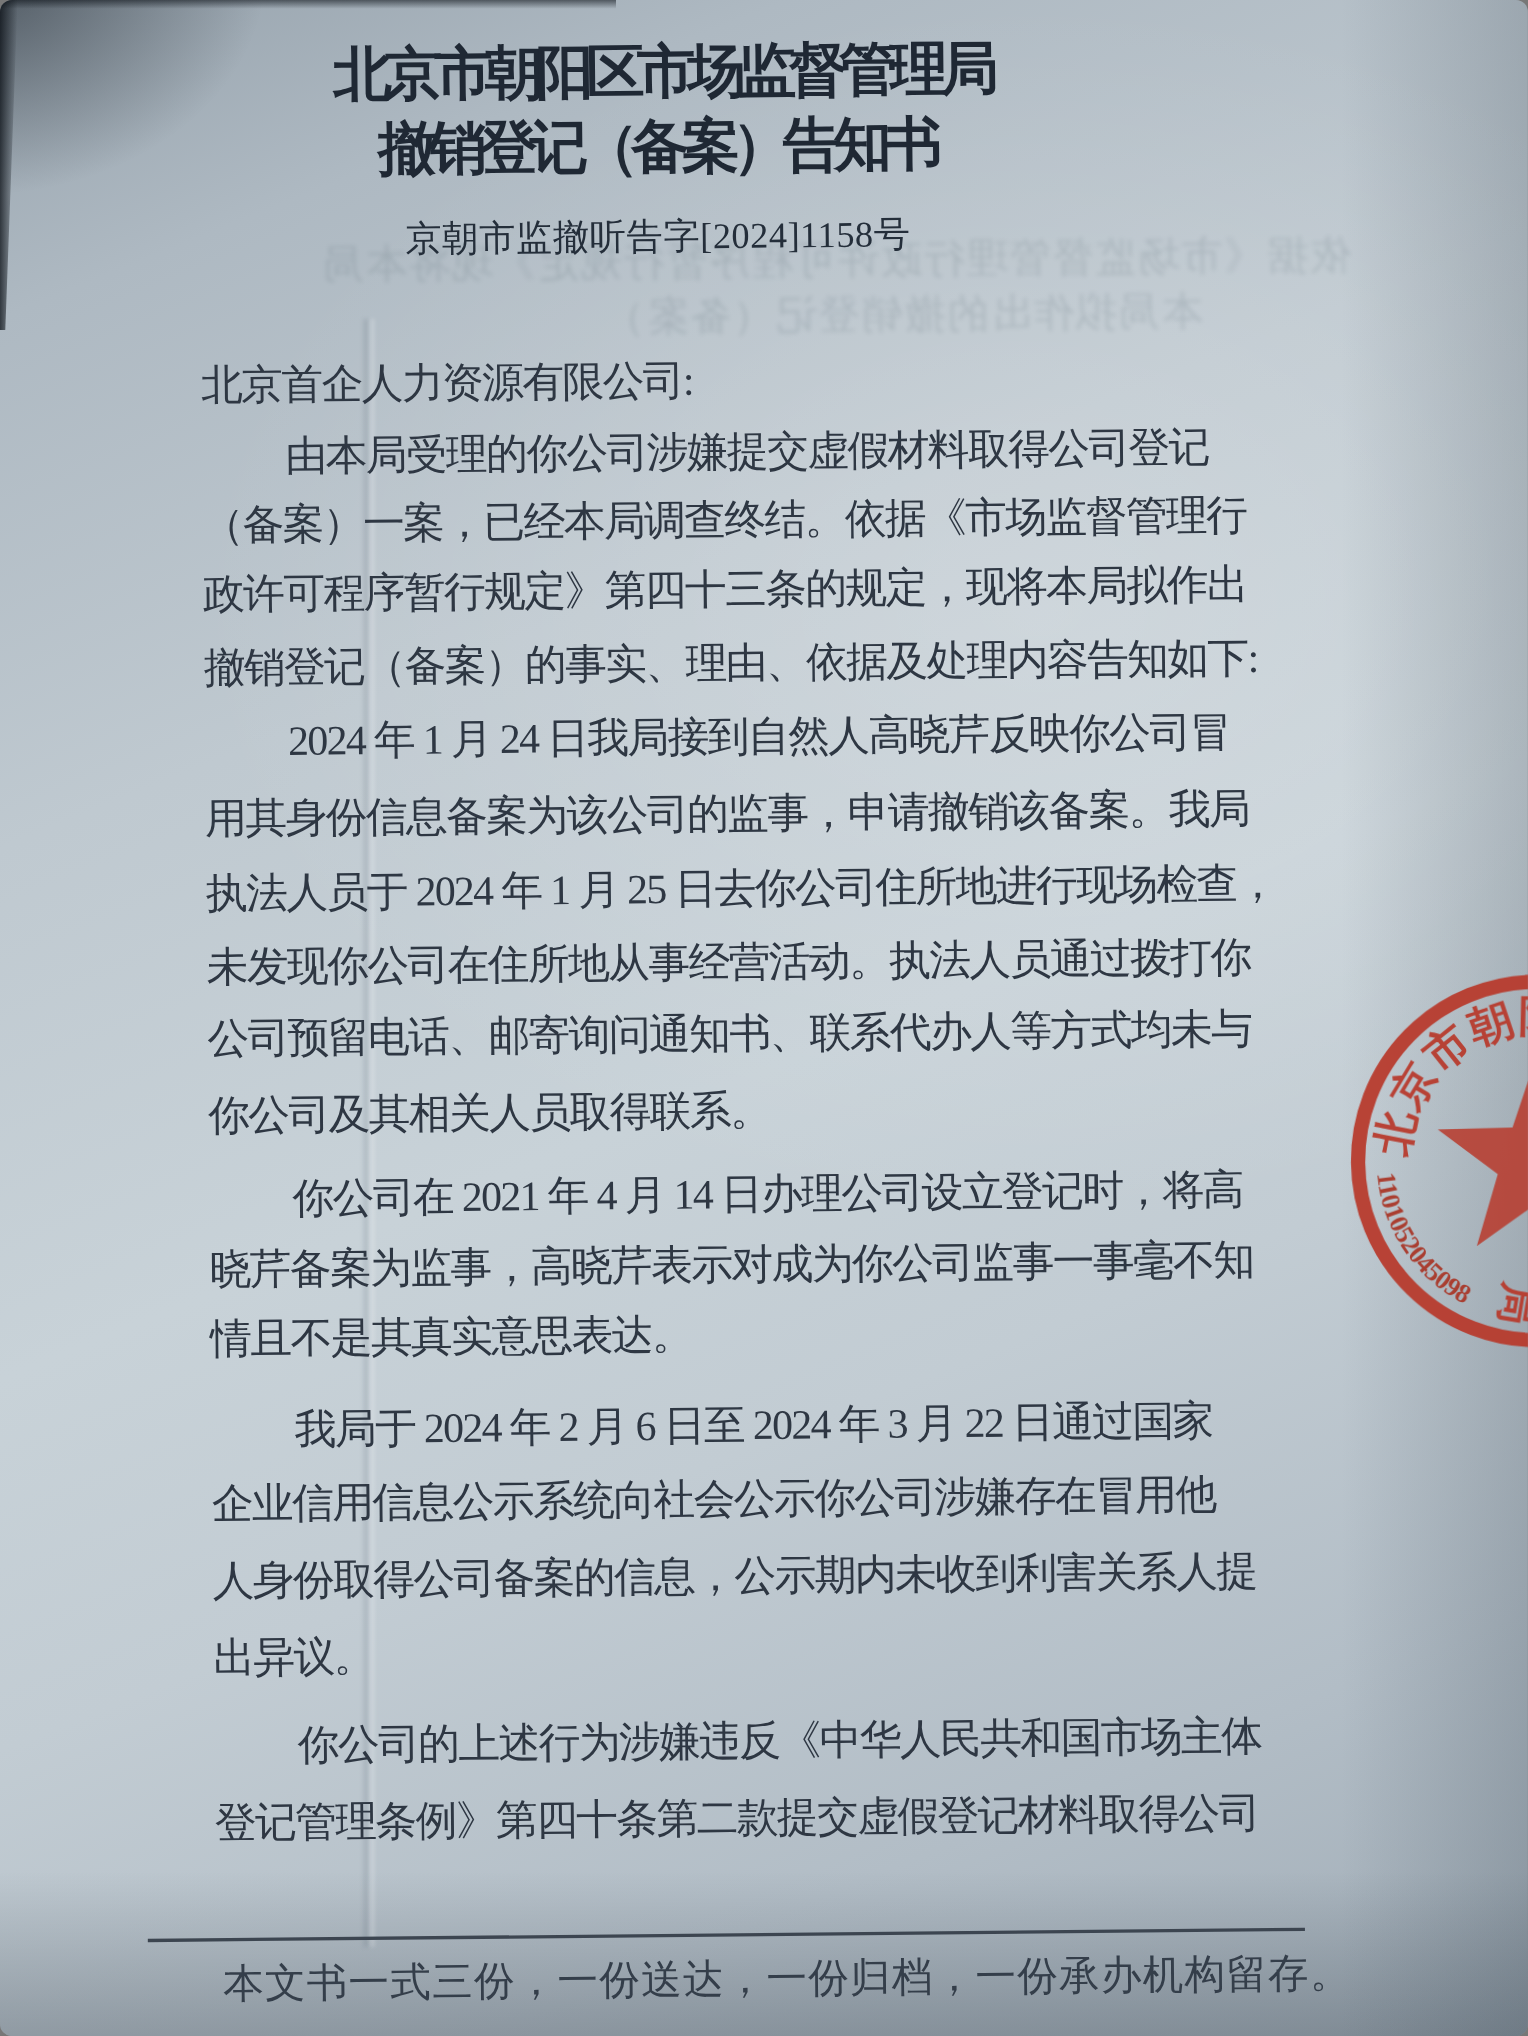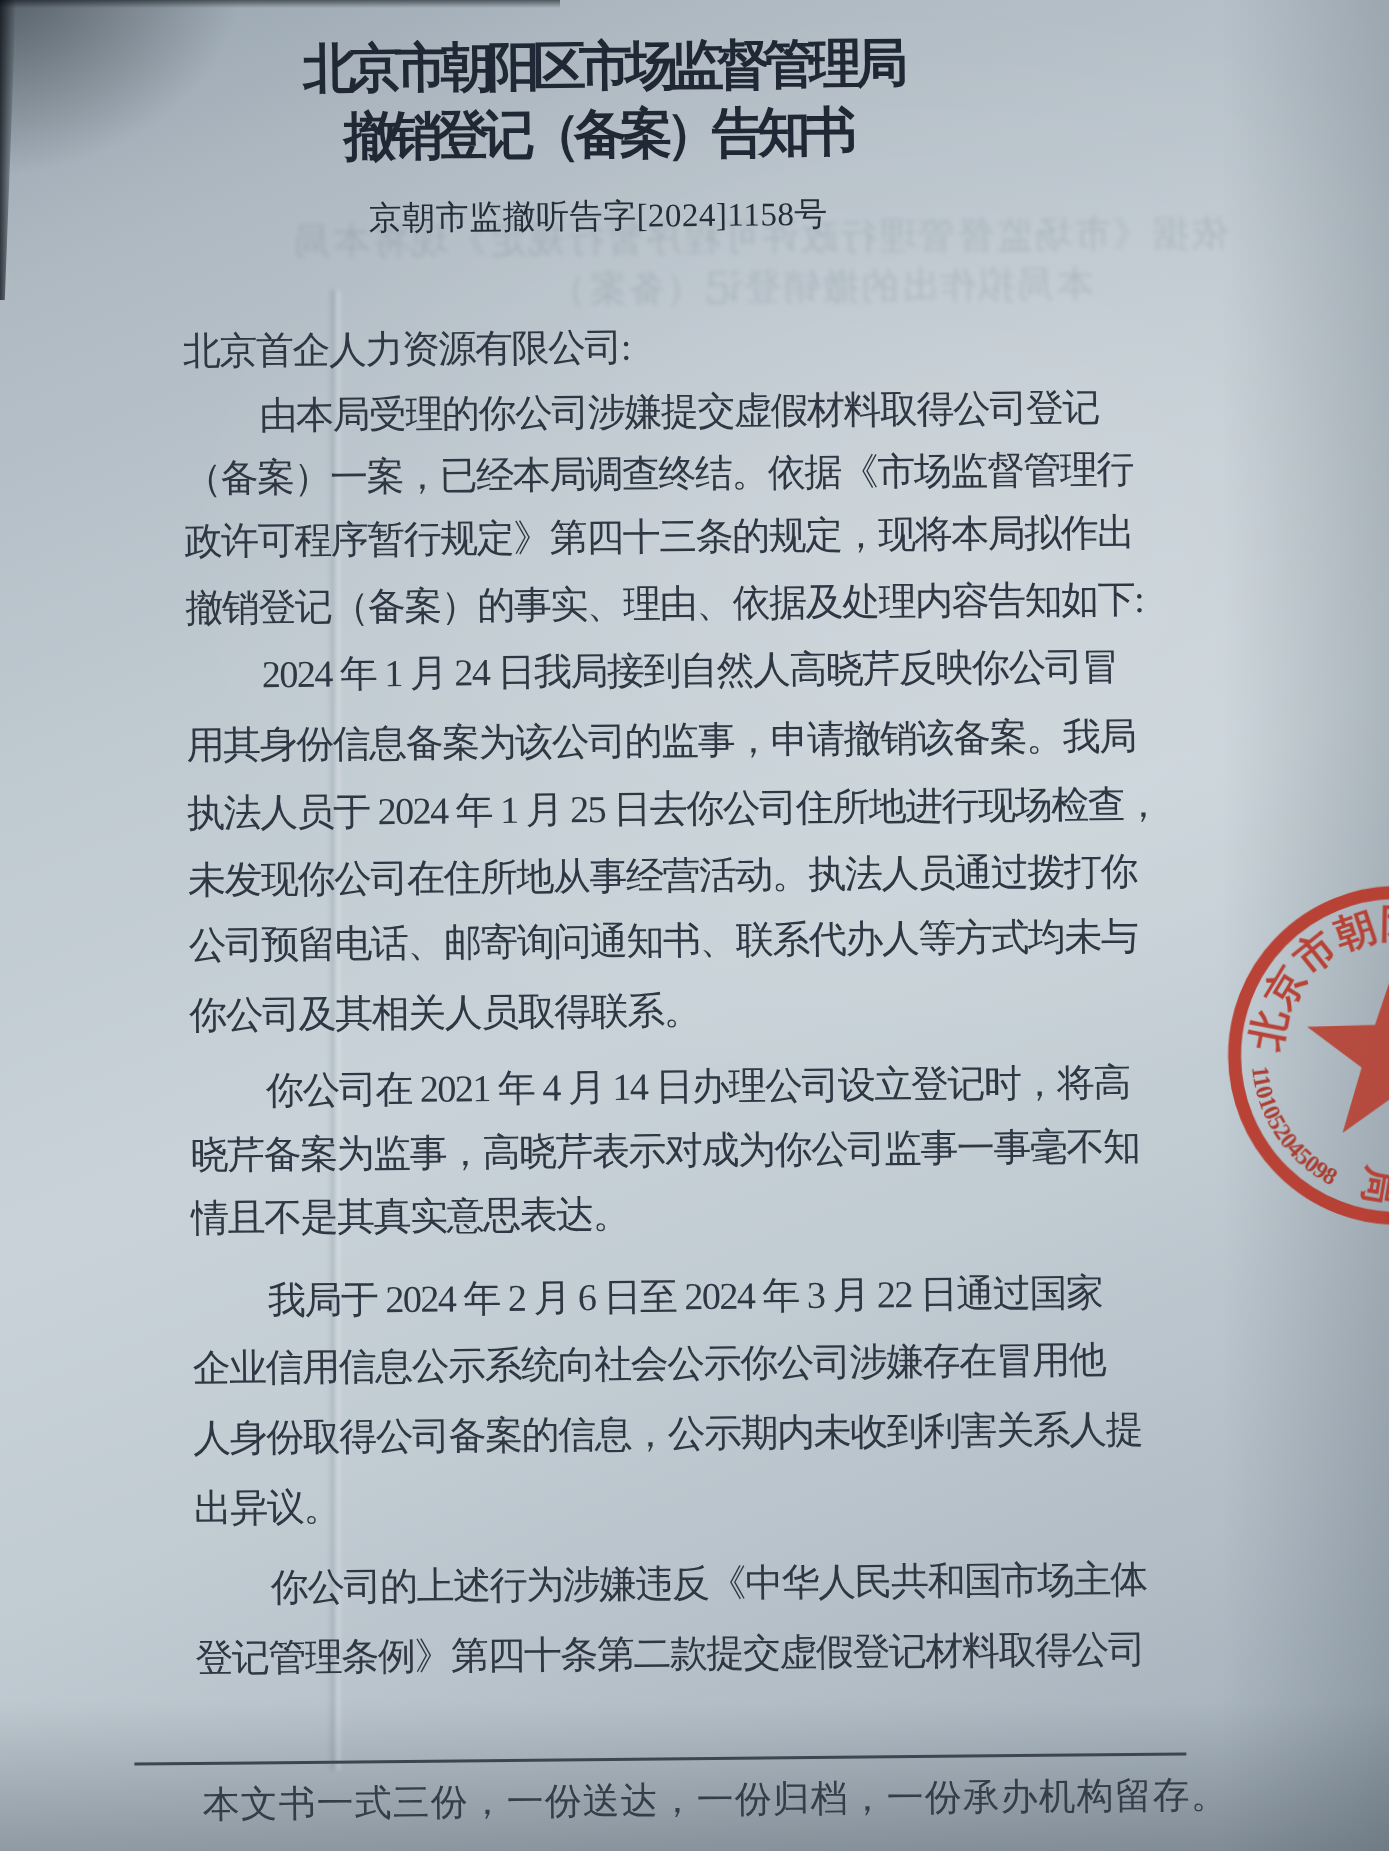--- a/index.html
+++ b/index.html
@@ -2,20 +2,21 @@
 <html><head>
 <meta charset="utf-8">
 <style>
   html,body{margin:0;padding:0;background:#777;}
   .photo{
     position:relative; width:1389px; height:1851px; overflow:hidden;
     font-family:"Liberation Serif","DejaVu Serif",serif;
     background:
       radial-gradient(1250px 900px at 68% 30%, rgba(255,255,255,0.20), rgba(255,255,255,0) 62%),
       linear-gradient(158deg,#97a3ad 0%,#aeb9c2 12%,#bfc9d0 32%,#c8d2d8 52%,#c2ccd3 66%,#b2bdc6 84%,#a0acb6 100%);
+    border-radius: 11px;
   }
   .shade{position:absolute;pointer-events:none;}
   .shade.corner-tl{left:0;top:0;width:480px;height:380px;
     background:radial-gradient(430px 330px at -5% -7%, rgba(13,20,28,0.55), rgba(13,20,28,0) 62%);}
   .shade.edge-left{left:0;top:0;width:16px;height:300px;
     background:linear-gradient(90deg, rgba(8,13,19,0.75), rgba(8,13,19,0));
     clip-path:polygon(0 0,100% 0,30% 100%,0 100%);}
   .shade.edge-top{left:0;top:0;width:560px;height:8px;
     background:linear-gradient(180deg, rgba(8,13,19,0.55), rgba(8,13,19,0));}
   .shade.vignette-bottom{left:0;bottom:0;width:100%;height:150px;

